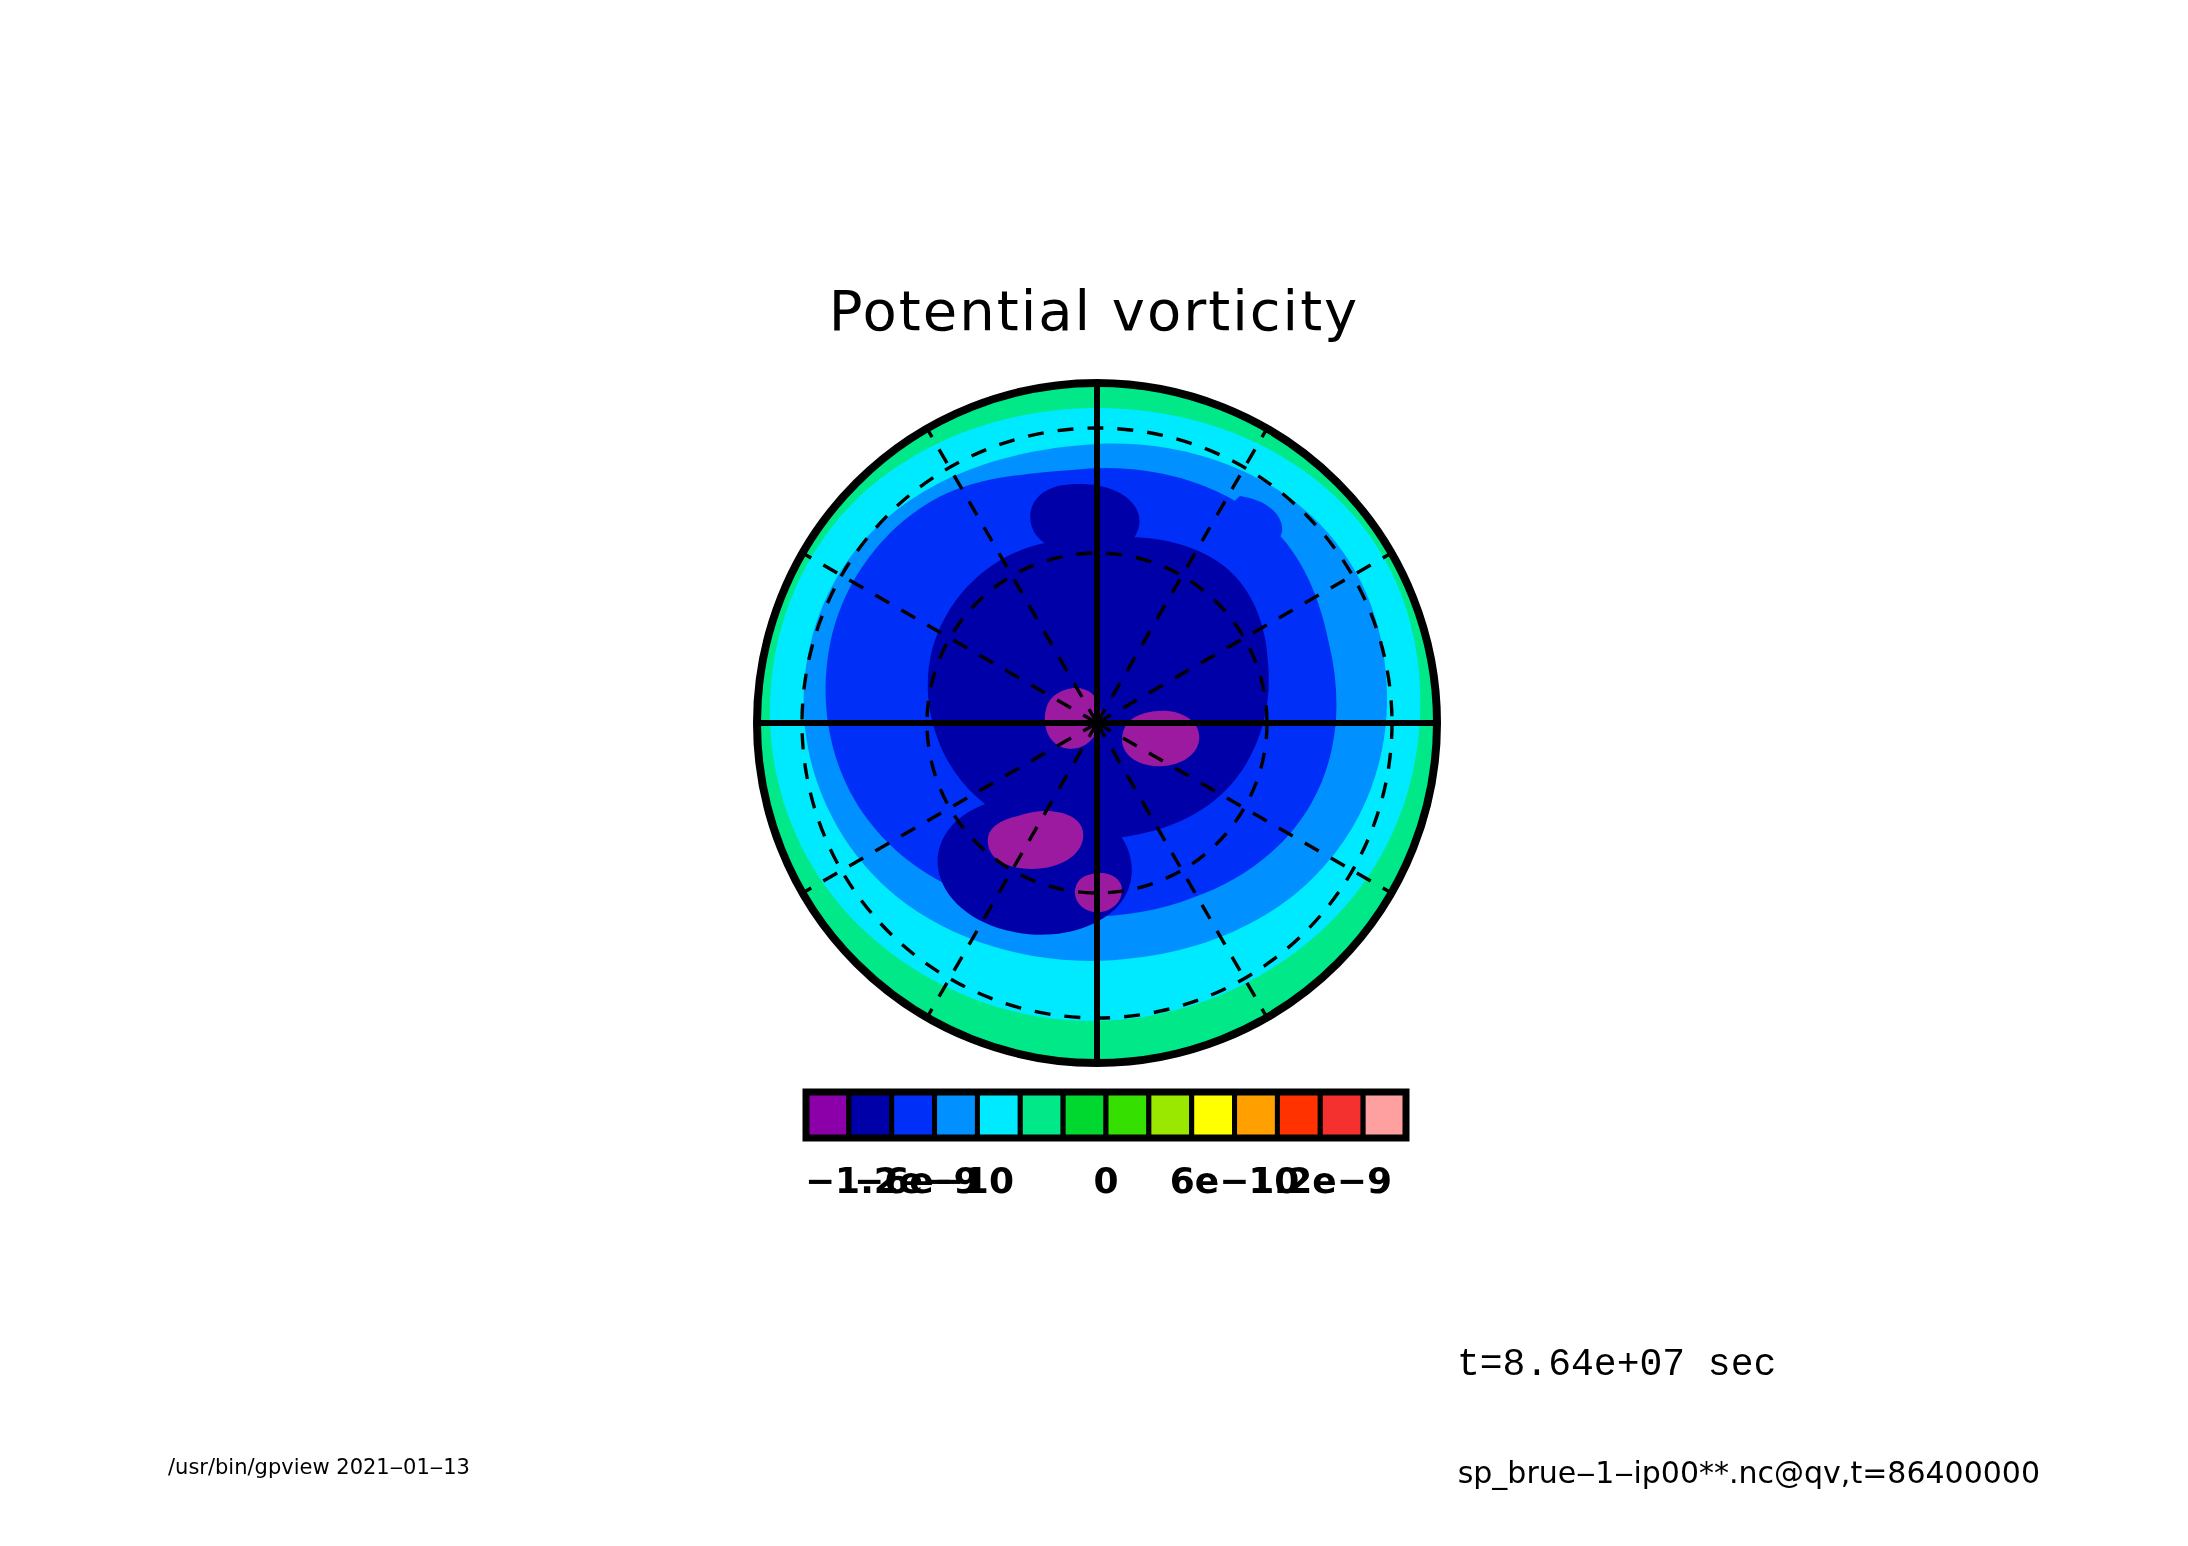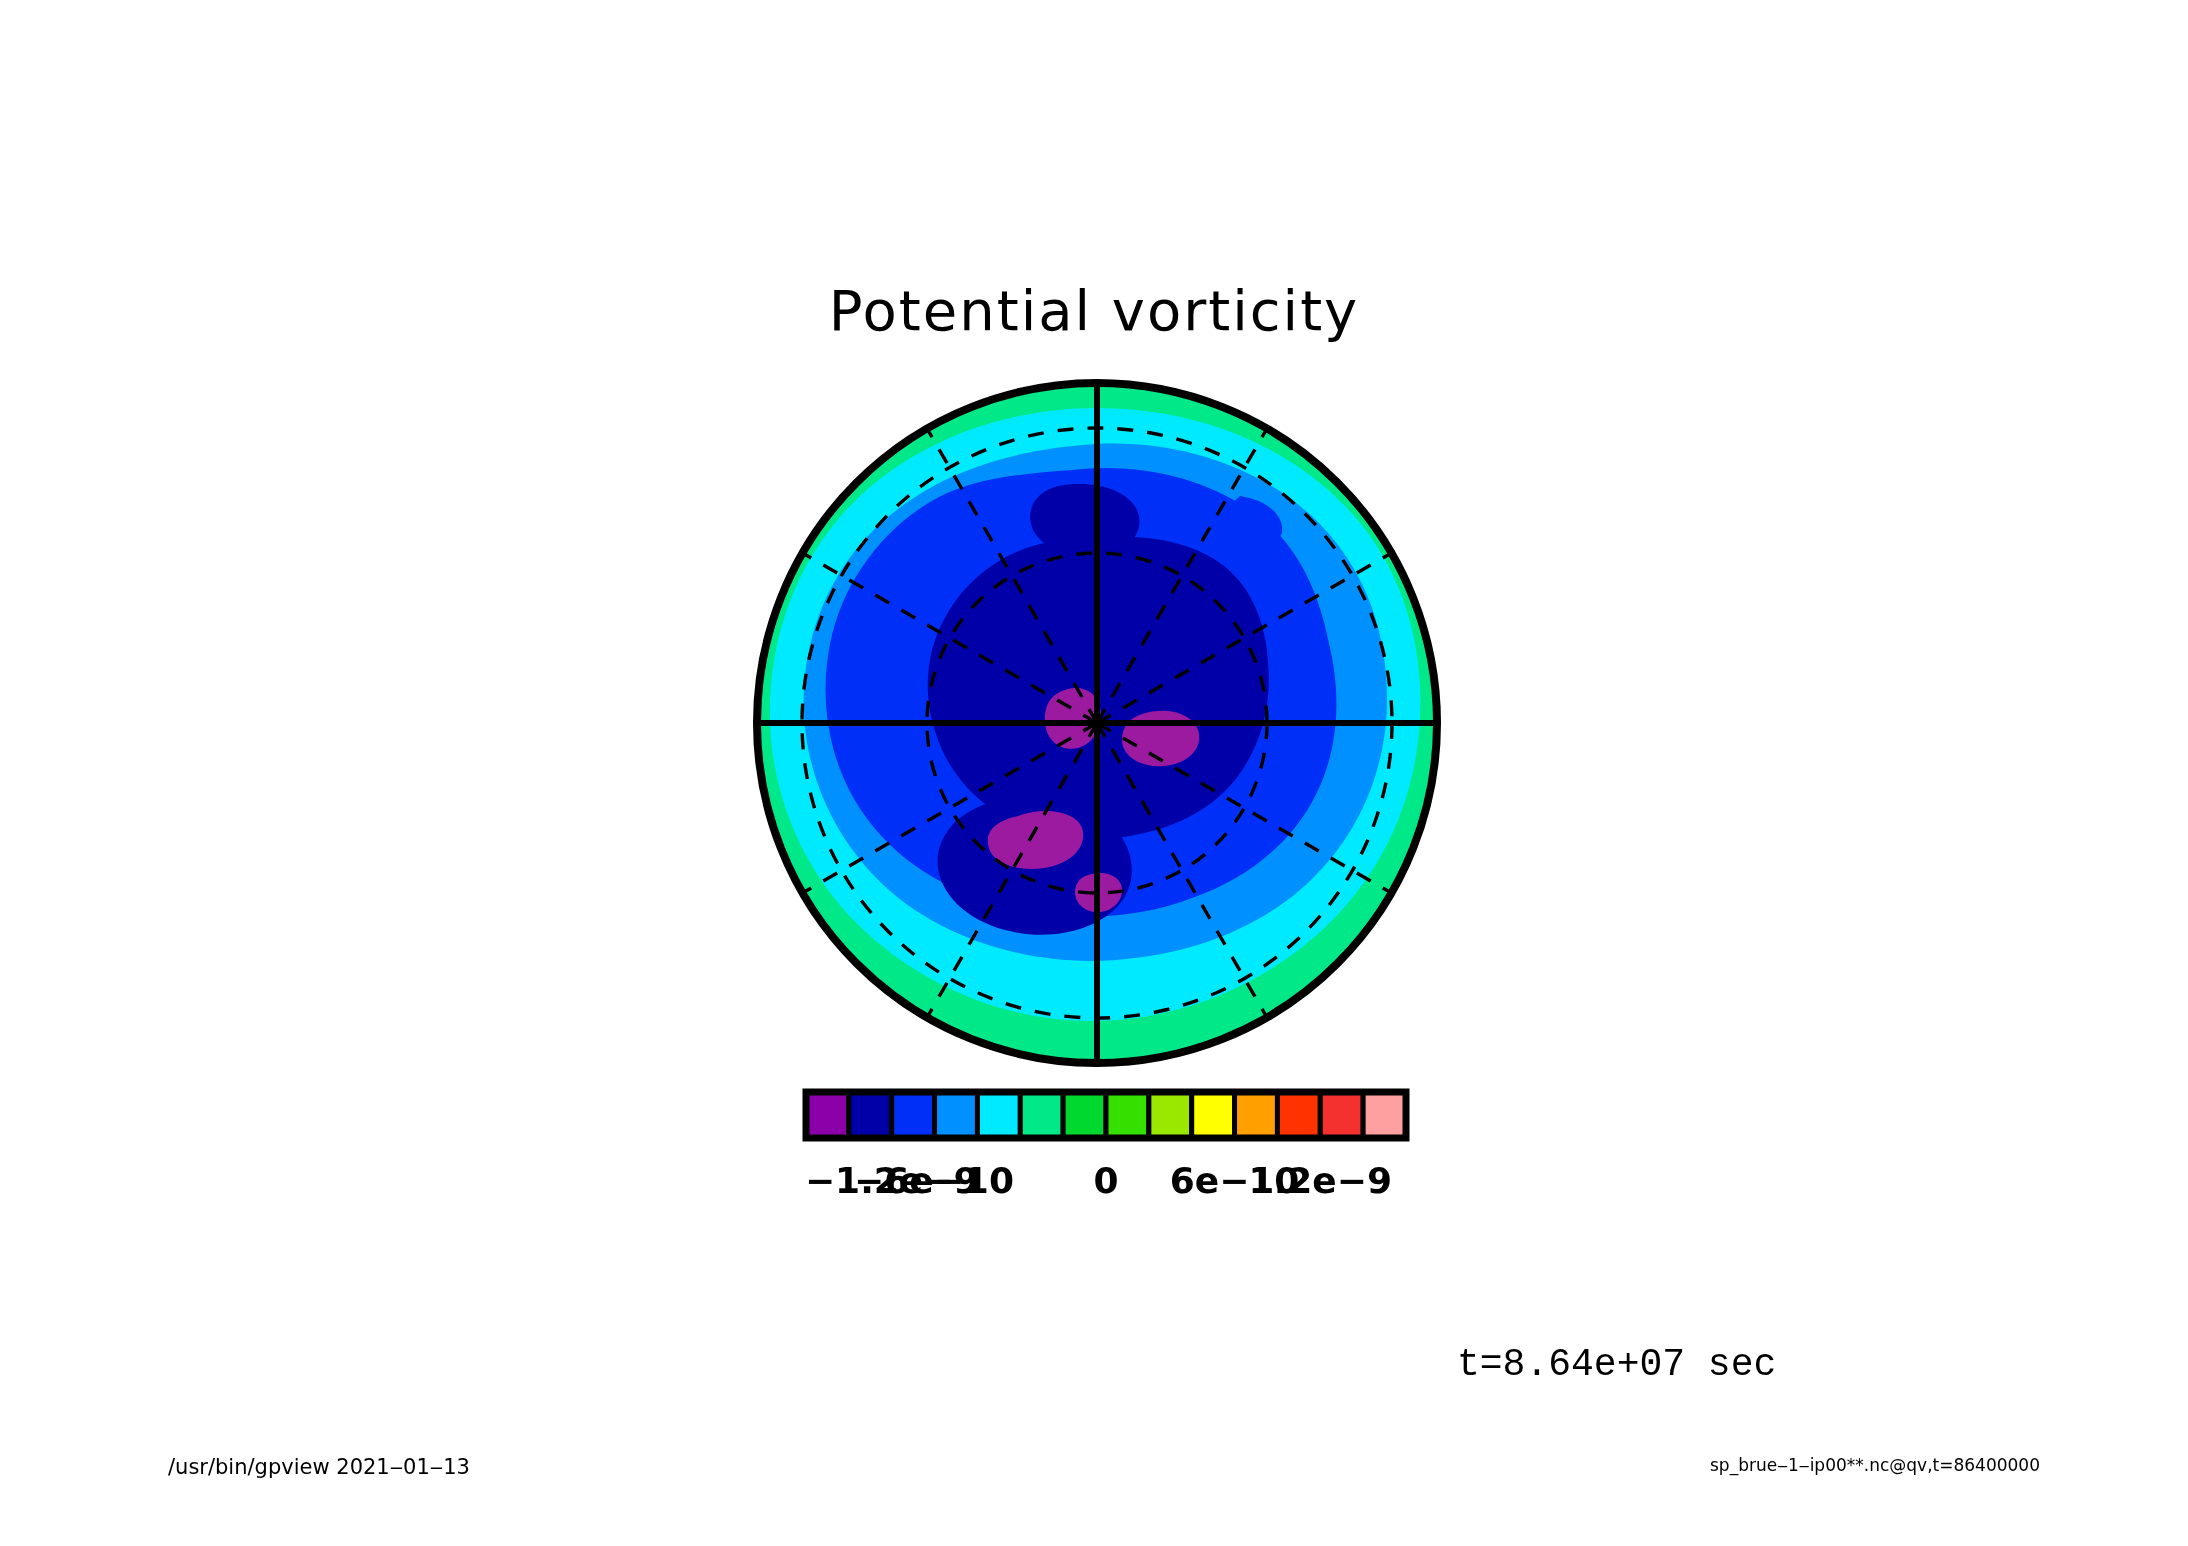--- a/index.html
+++ b/index.html
@@ -24,21 +24,21 @@
   }
   #time-annotation{
     position:absolute;left:1457px;top:1343px;font-size:38px;color:#000;
     font-family:Liberation Mono, monospace;white-space:nowrap;
   }
   #footer-left{
     position:absolute;left:168px;top:1455px;font-size:21px;color:#000;
     font-family:"DejaVu Sans","Liberation Sans",sans-serif;white-space:nowrap;
   }
   #footer-right{
-    position:absolute;right:148px;top:1455px;font-size:17px;color:#000;
+    position:absolute;right:148px;top:1455px;font-size:30px;color:#000;
     font-family:"DejaVu Sans","Liberation Sans",sans-serif;white-space:nowrap;
   }
 </style>
 </head>
 <body>
 
 <div id="page-title"><span class="t">Potential vorticity</span></div>
 
 <div id="plot-area">
 <svg width="2188" height="1546" viewBox="0 0 2188 1546">

